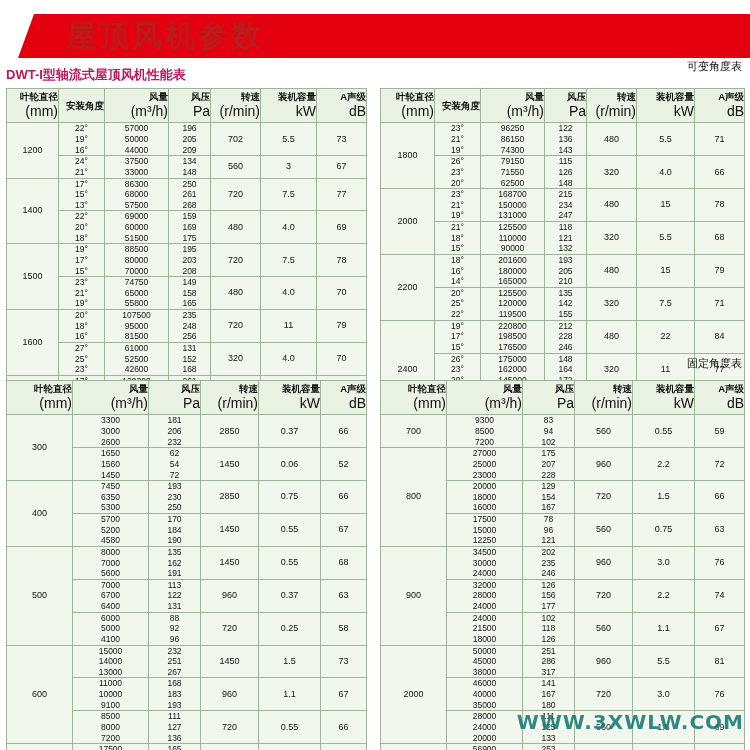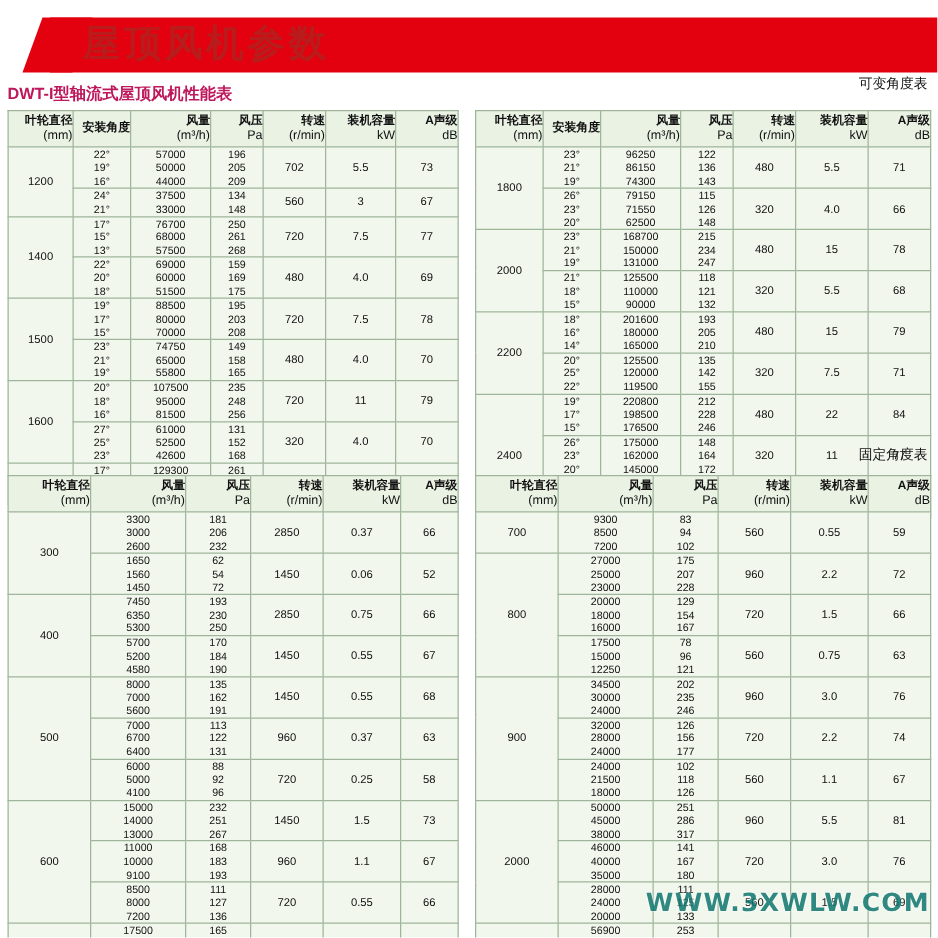--- a/index.html
+++ b/index.html
@@ -76,21 +76,21 @@
   table.spec thead th {
     background:#eaf2e4;
     font-weight:bold;
     font-size:9.5px;
     padding:2px 0;
     text-align:right;
   }
   table.spec thead th .unit {
     display:block;
     font-weight:normal;
-    font-size:10px;
+    font-size:14px;
   }
   td.multi {
     font-size:8.5px;
     line-height:1.22;
     white-space:pre-line;
     padding:1px 0;
   }
   td.ang { font-size:8.5px; line-height:1.22; white-space:pre-line; }
 
   .tbl-wrap { position:absolute; }
@@ -158,21 +158,21 @@
 148</td>
           <td>560</td>
           <td>3</td>
           <td>67</td>
         </tr>
         <tr>
           <td rowspan="2">1400</td>
           <td class="ang">17°
 15°
 13°</td>
-          <td class="multi">76700
+          <td class="multi">86300
 68000
 57500</td>
           <td class="multi">250
 261
 268</td>
           <td>720</td>
           <td>7.5</td>
           <td>77</td>
         </tr>
         <tr>

